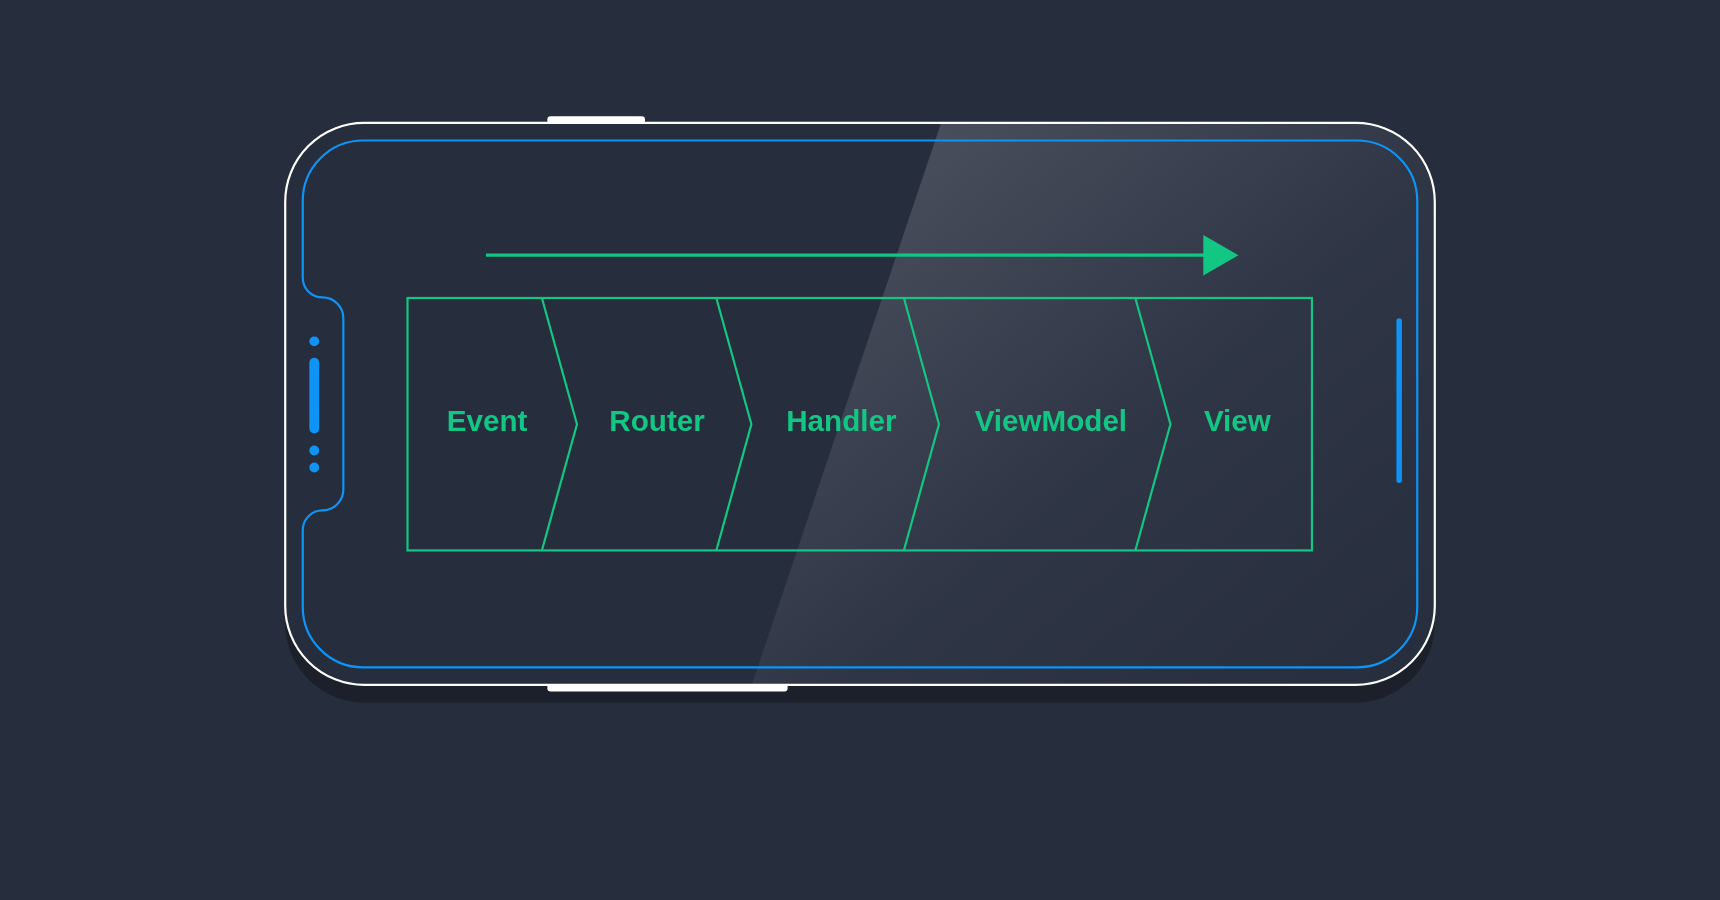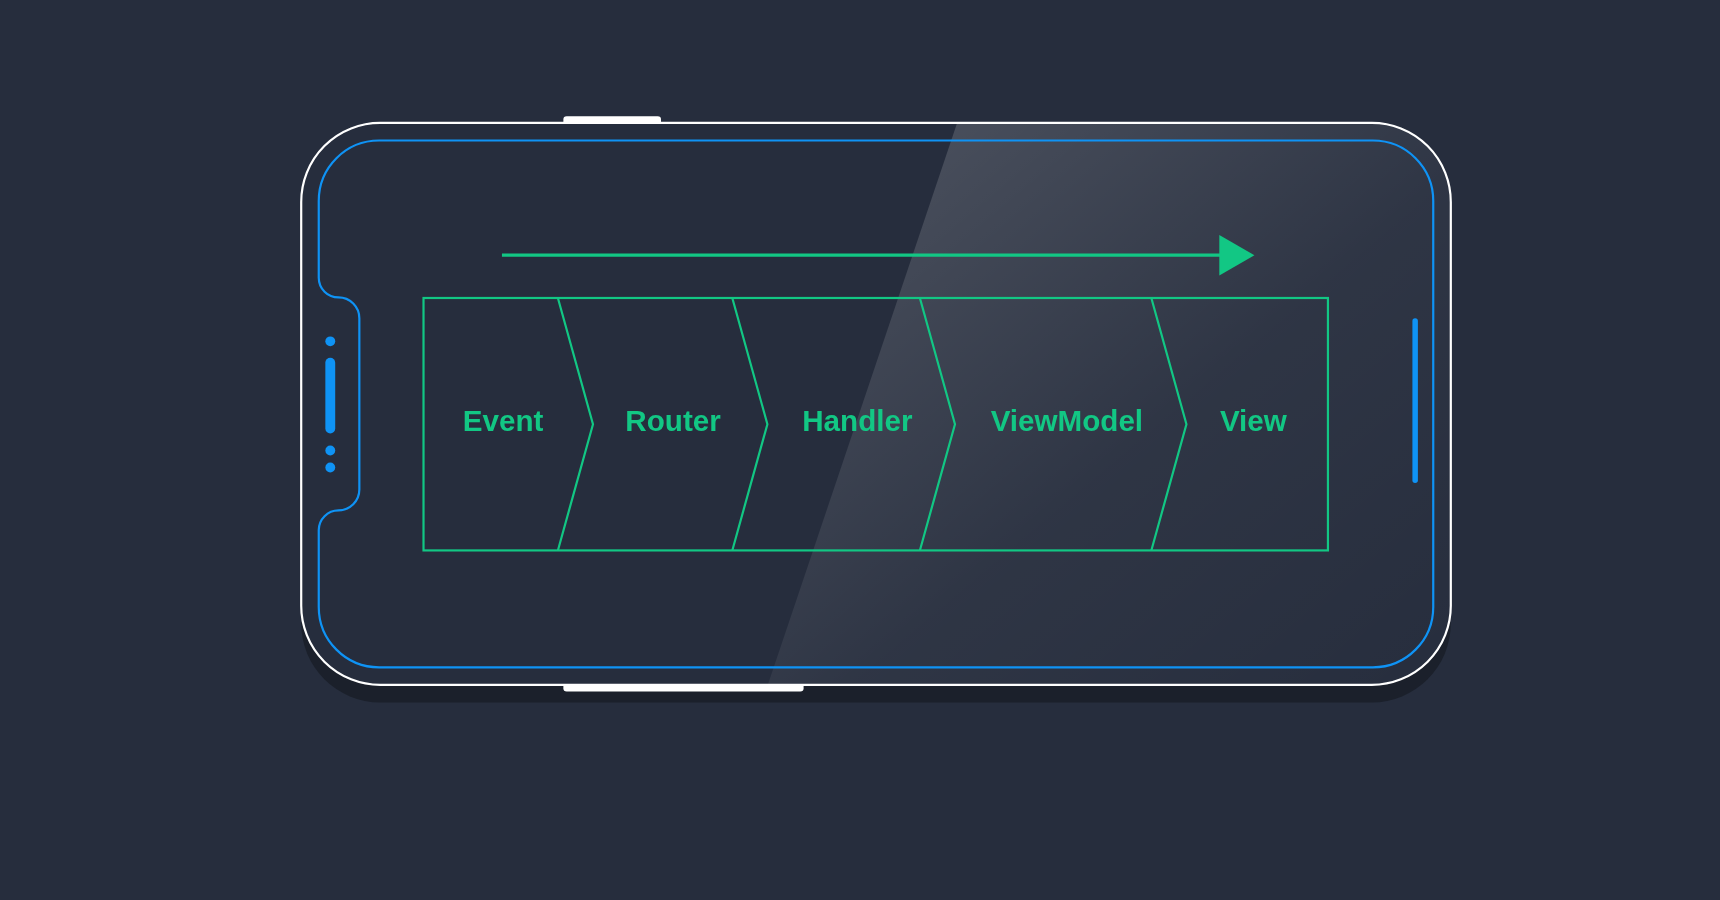--- a/index.html
+++ b/index.html
@@ -1,21 +1,21 @@
 <!DOCTYPE html>
 <html><head>
 <meta charset="utf-8">
 <style>
   html, body { margin: 0; padding: 0; }
   body {
     width: 1720px; height: 900px; overflow: hidden;
     background: #262d3d;
     font-family: "Liberation Sans", "DejaVu Sans", sans-serif;
   }
-  #stage { position: absolute; left: 16px; top: 0; width: 1696px; height: 900px; }
+  #stage { position: absolute; left: 0; top: 0; width: 1696px; height: 900px; }
   svg { display: block; }
   .label {
     font-family: "Liberation Sans", "DejaVu Sans", sans-serif;
     font-size: 27px;
     font-weight: 600;
     fill: #12c784;
   }
 </style>
 </head>
 <body>

